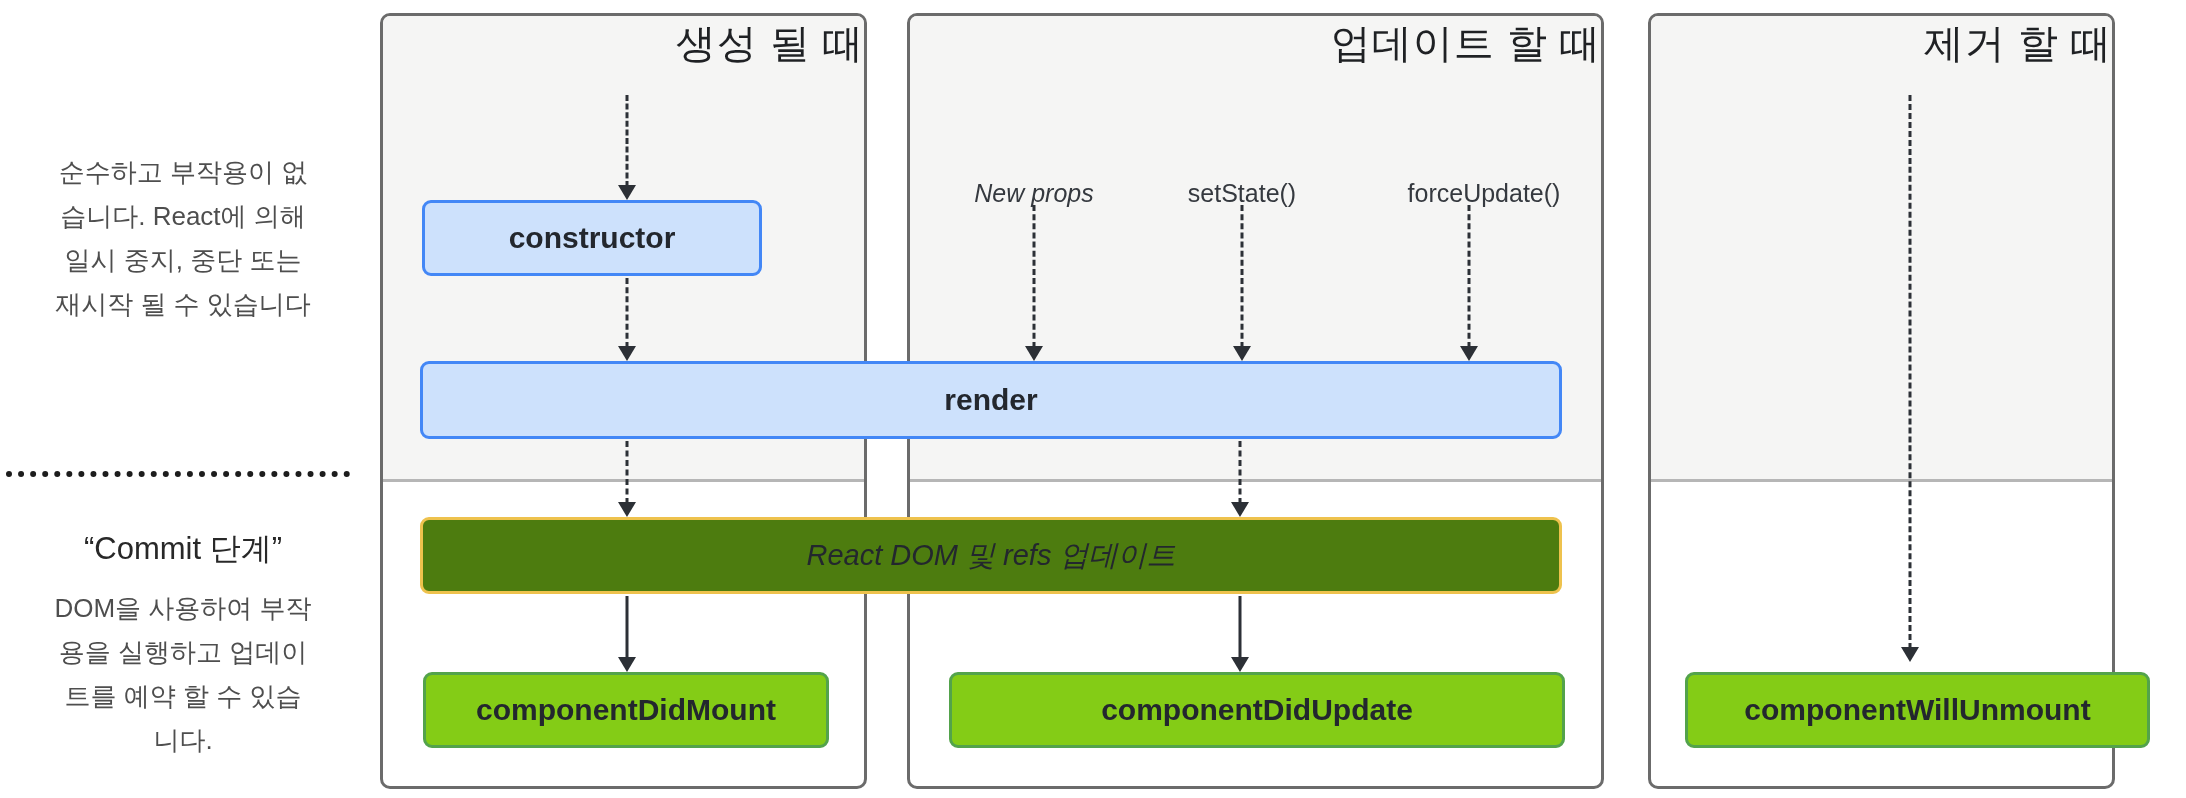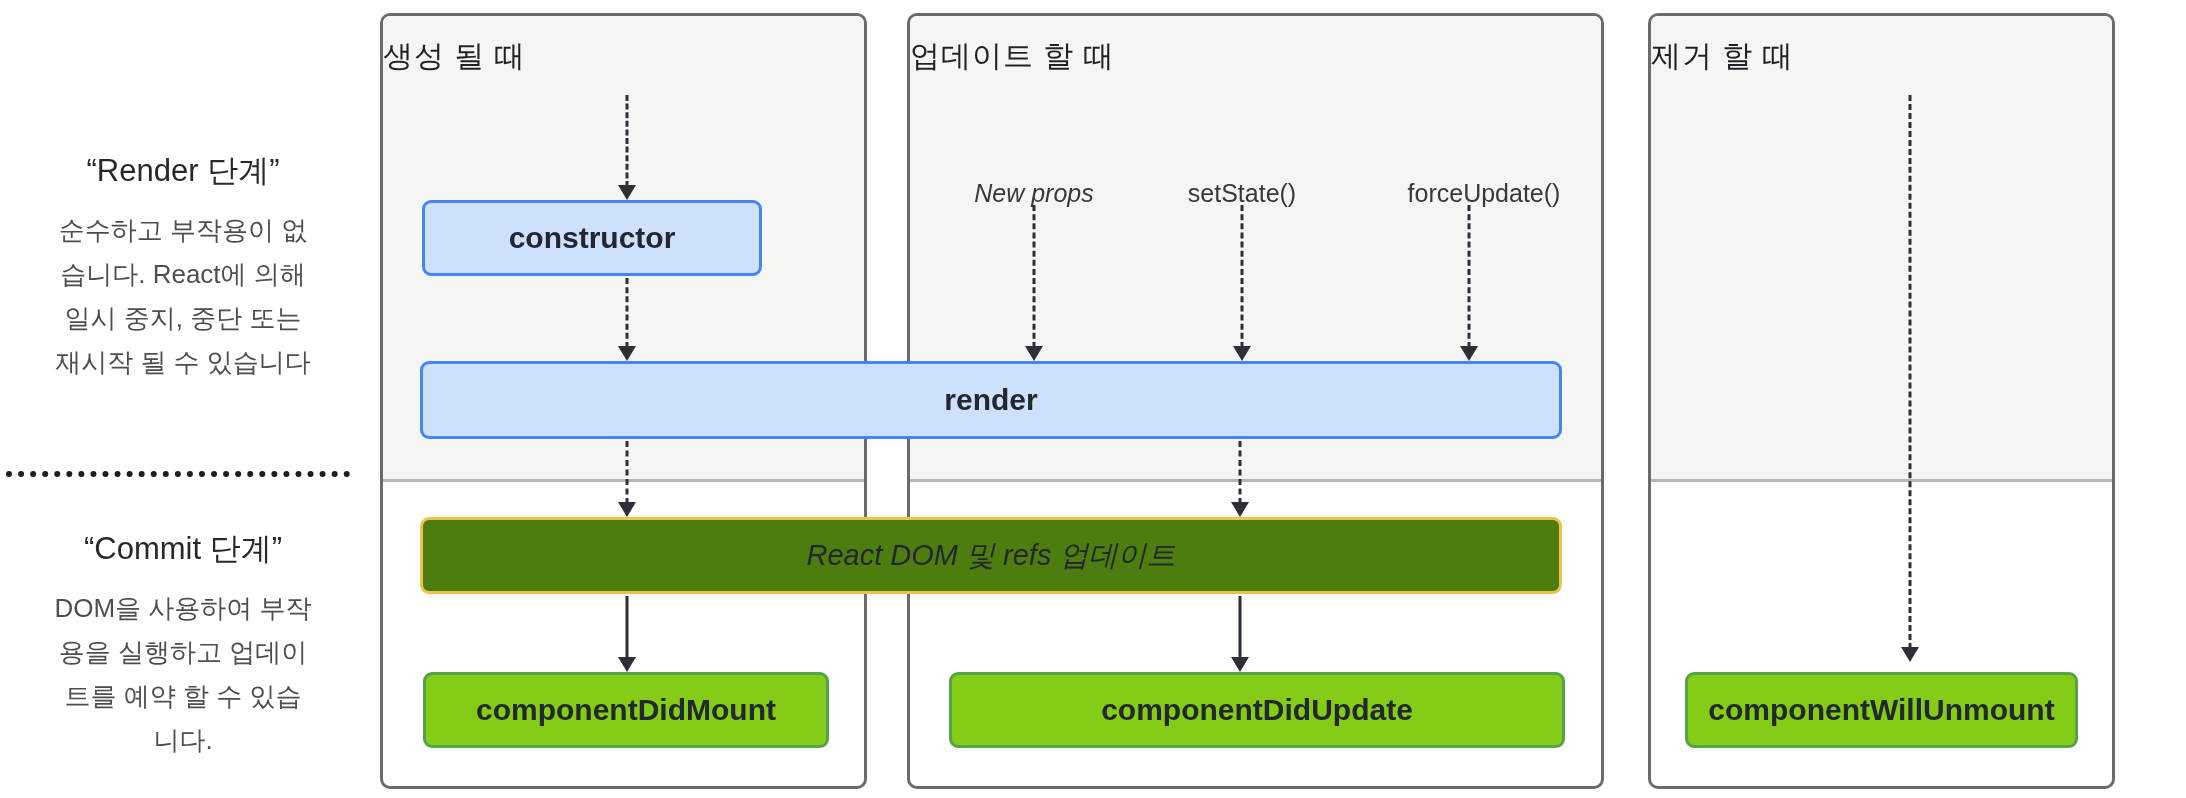--- a/index.html
+++ b/index.html
@@ -15,33 +15,33 @@
   .phase-title{font-size:31px;color:#282828;margin-bottom:16px;}
   .phase-desc{font-size:26px;line-height:44px;color:#4e4e4e;white-space:pre-line;}
   .dotted-divider{position:absolute;top:471px;left:6px;width:344px;height:0;border-top:6px dotted #1d1d1d;}
   
   .panel{position:absolute;top:13px;height:776px;box-sizing:border-box;
          border:3px solid #6b6b6b;border-radius:10px;background:#ffffff;overflow:hidden;z-index:1;}
   .panel-mount{left:380px;width:487px;}
   .panel-update{left:907px;width:697px;}
   .panel-unmount{left:1648px;width:467px;}
   .panel-top{height:463px;background:#f5f5f4;border-bottom:3px solid #b6b6b6;}
-  .panel-header{padding-top:20px;text-align:left;font-size:30px;color:#1f2124;letter-spacing:1px;}
+  .panel-header{text-align:right;font-size:40px;color:#1f2124;letter-spacing:1px;}
   
   .node{position:absolute;z-index:3;display:flex;align-items:center;justify-content:center;
         border-radius:9px;box-sizing:border-box;font-weight:bold;font-size:30px;color:#23272e;}
   .node.blue{background:#cde1fc;border:3px solid #4387f6;}
   .node.yellow{background:#4d7c0f;border:3px solid #eec24d;font-weight:normal;font-style:italic;font-size:29px;}
   .node.green{background:#84cc16;border:3px solid #53a34b;}
   .n-constructor{left:422px;top:200px;width:340px;height:76px;}
   .n-render{left:420px;top:361px;width:1142px;height:78px;}
   .n-reactdom{left:420px;top:517px;width:1142px;height:77px;}
   .n-didmount{left:423px;top:672px;width:406px;height:76px;}
   .n-didupdate{left:949px;top:672px;width:616px;height:76px;}
-  .n-willunmount{left:1685px;top:672px;width:393px;height:76px;}
+  .n-willunmount{left:1685px;top:672px;width:465px;height:76px;}
   
   .trigger{position:absolute;top:158px;transform:translateX(-50%);z-index:2;
            font-size:25px;color:#35393f;white-space:nowrap;margin-top:21px;}
   .trigger.italic{font-style:italic;}
   .t-newprops{left:1034px;}
   .t-setstate{left:1242px;}
   .t-forceupdate{left:1484px;}
   
   .arrow{position:absolute;width:20px;z-index:2;}
   .arrow .shaft{position:absolute;left:50%;top:0;bottom:13px;transform:translateX(-50%);
@@ -61,21 +61,20 @@
   .a-up-low{left:1230px;top:596px;height:76px;}
   .a-un-long{left:1900px;top:95px;height:567px;}
 </style>
 </head>
 <body>
 
 <div class="stage">
 
   <div class="sidebar">
     <div class="phase-block render">
-      <div class="phase-title">“Render 단계”</div>
       <div class="phase-desc">순수하고 부작용이 없
 습니다. React에 의해
 일시 중지, 중단 또는
 재시작 될 수 있습니다</div>
     </div>
     <div class="dotted-divider"></div>
     <div class="phase-block commit">
       <div class="phase-title">“Commit 단계”</div>
       <div class="phase-desc">DOM을 사용하여 부작
 용을 실행하고 업데이

